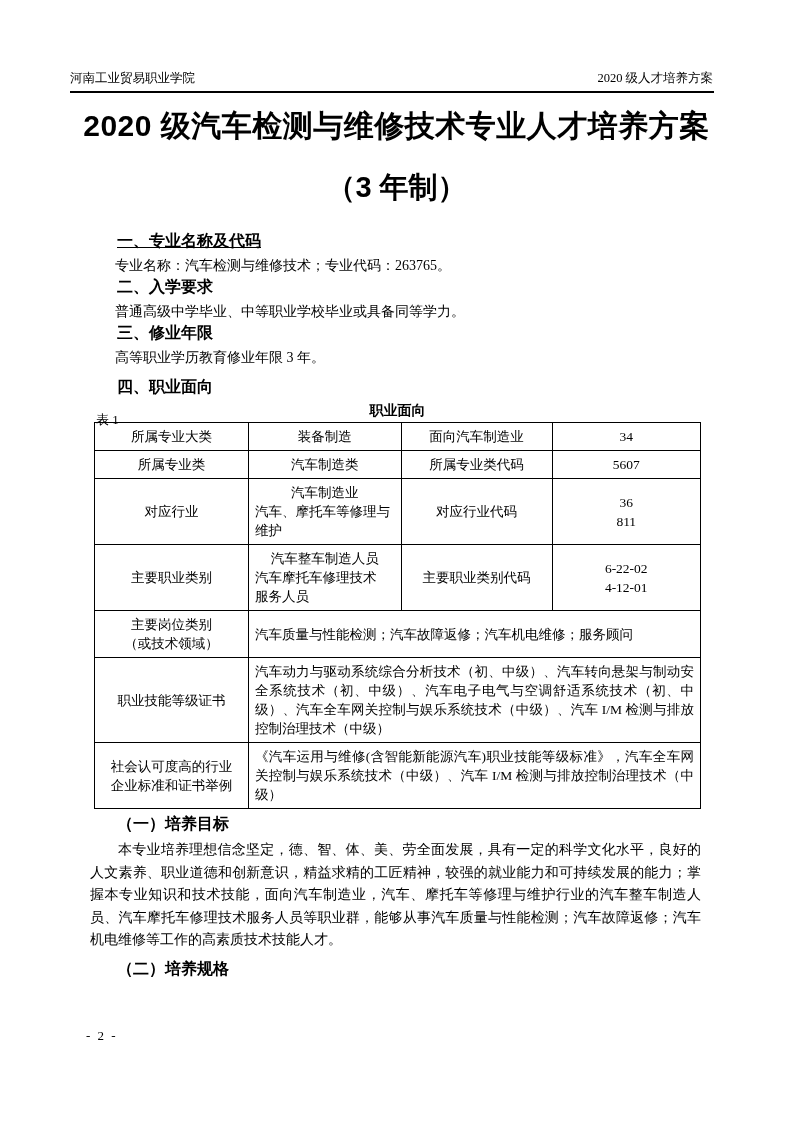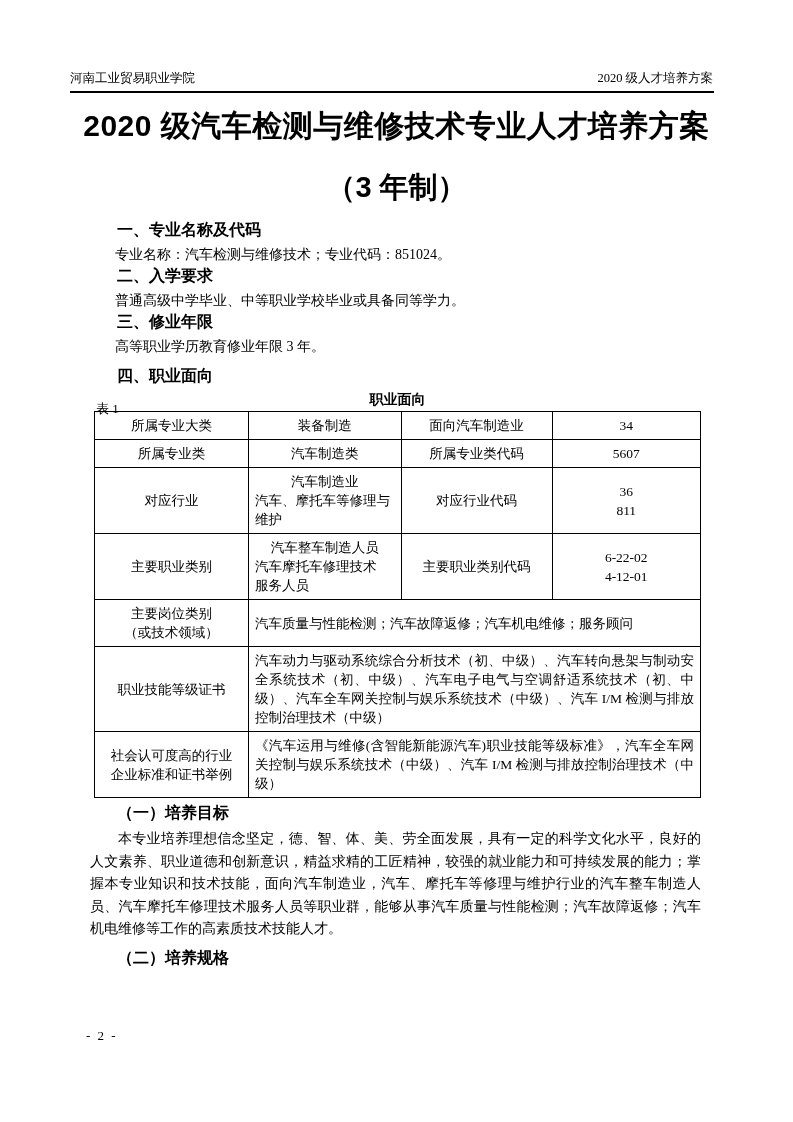--- a/index.html
+++ b/index.html
@@ -16,21 +16,21 @@
   .doc-title{margin:13px 40px 0;text-align:center;
      font-family:"Liberation Sans","DejaVu Sans",sans-serif;
      font-weight:bold;font-size:30px;line-height:40px;letter-spacing:0.5px;}
   .doc-subtitle{margin:21px 40px 0;text-align:center;
      font-family:"Liberation Sans","DejaVu Sans",sans-serif;
      font-weight:bold;font-size:29px;line-height:40px;}
   
   .content{margin:0 92px 0 90px;}
   .h3{font-family:"Liberation Sans","DejaVu Sans",sans-serif;font-weight:bold;
       font-size:16px;line-height:22px;text-indent:27px;margin:0;}
-  .mt-first{margin-top:12px;}
+  .mt-first{margin-top:23px;text-decoration:underline;}
   .mt-sec{font-family:Liberation Serif, serif;}
   .mt-sec4{margin-top:8px;}
   .bodyline{font-size:14px;line-height:21px;text-indent:25px;margin:3px 0 0;}
   
   .tbl-cap{position:relative;margin:3px 92px 0 94px;height:19px;line-height:19px;}
   .cap-no{position:absolute;left:2px;top:9px;font-size:13px;}
   .cap-title{display:block;text-align:center;
      font-family:"Liberation Sans","DejaVu Sans",sans-serif;
      font-weight:bold;font-size:14px;}
   
@@ -63,21 +63,21 @@
     <span>河南工业贸易职业学院</span>
     <span>2020 级人才培养方案</span>
   </div>
   <div class="hdr-rule"></div>
 
   <div class="doc-title">2020 级汽车检测与维修技术专业人才培养方案</div>
   <div class="doc-subtitle">（3 年制）</div>
 
   <div class="content">
     <p class="h3 mt-first">一、专业名称及代码</p>
-    <p class="bodyline">专业名称：汽车检测与维修技术；专业代码：851024。</p>
+    <p class="bodyline">专业名称：汽车检测与维修技术；专业代码：263765。</p>
 
     <p class="h3 mt-sec">二、入学要求</p>
     <p class="bodyline">普通高级中学毕业、中等职业学校毕业或具备同等学力。</p>
 
     <p class="h3 mt-sec">三、修业年限</p>
     <p class="bodyline">高等职业学历教育修业年限 3 年。</p>
 
     <p class="h3 mt-sec4">四、职业面向</p>
   </div>
 

